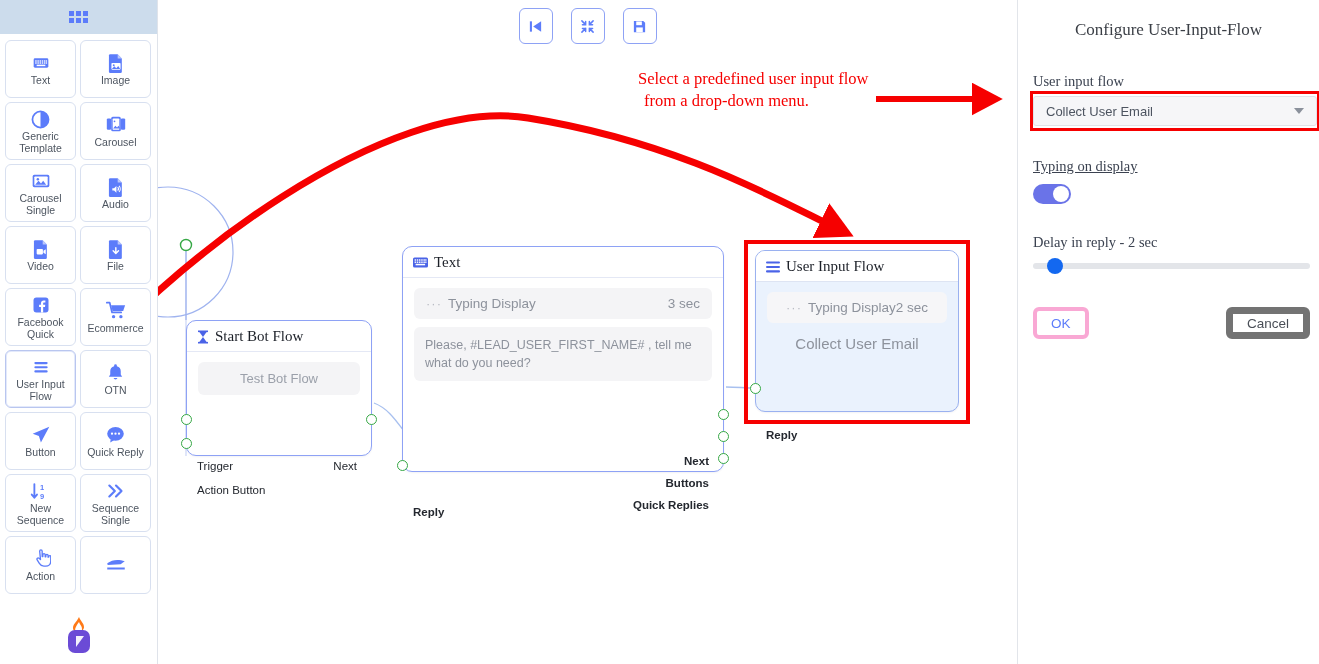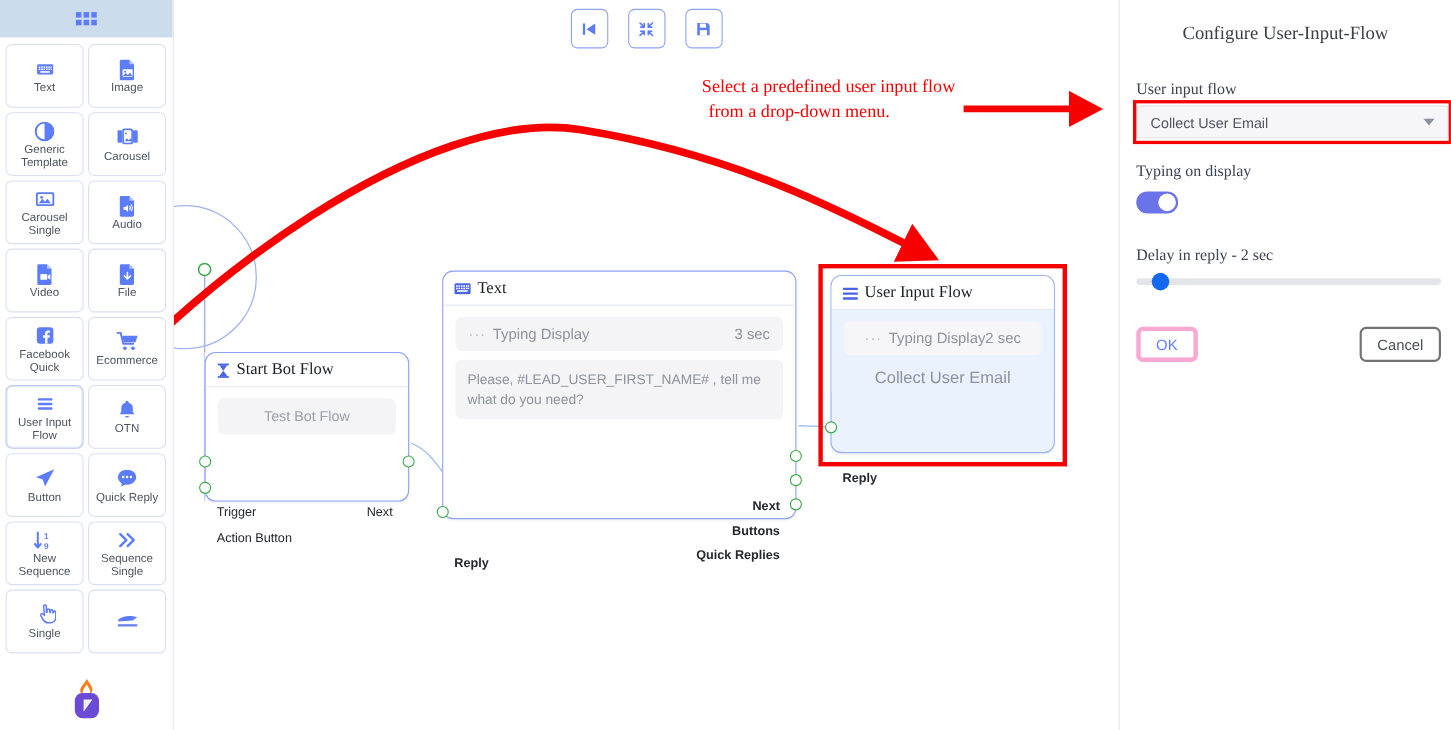--- a/index.html
+++ b/index.html
@@ -266,21 +266,21 @@
     width: 277px;
   }
   .pbtn {
     min-width: 46px; height: 32px;
     border-radius: 6px;
     display: flex; align-items: center; justify-content: center;
     font-size: 13.5px; cursor: pointer; padding: 0 14px;
     background: #fff;
   }
   #ok-btn { border: 4px solid #f9a8d4; color: #5c7cfa; }
-  #cancel-btn { border: 2px solid #737373; color: #4a4f57; }
+  #cancel-btn { border: 7px solid #737373; color: #4a4f57; }
 </style>
 </head>
 <body>
 
 <div id="app">
 
   <div id="sidebar">
     <div id="sidebar-header">
       <span class="grid-icon">
         <i></i>
@@ -470,21 +470,21 @@
             </svg>
           </div>
           <div class="pal-label">Sequence Single</div>
         </div>
         <div class="pal-item">
           <div class="pal-ico">
             <svg width="20" height="21" viewBox="0 0 24 24">
               <path d="M10.4 3.2 a1.5 1.5 0 0 1 3 0 v6.4 h.8 v-2 a1.4 1.4 0 0 1 2.8 0 v2.3 h.8 v-1.5 a1.35 1.35 0 0 1 2.7 0 v2 h.7 v-.7 a1.25 1.25 0 0 1 2.5 0 v5.6 c0 3.4-2.5 5.9-6 5.9 h-2.3 c-2.6 0-4.1-1.2-5.4-3.3 l-2.6-4.3 a1.5 1.5 0 0 1 2.2-2 l1.8 1.6z" fill="none" stroke="#5c7cfa" stroke-width="1.6" stroke-linejoin="round"></path>
             </svg>
           </div>
-          <div class="pal-label">Single</div>
+          <div class="pal-label">Action</div>
         </div>
         <div class="pal-item">
           <div class="pal-ico">
             <svg width="22" height="20" viewBox="0 0 24 24">
               <path d="M1.5 10 C6 6.5 12 5.2 18 6.4 L22.5 7.4 L17.5 11 L2 12 Z" fill="#5c7cfa"></path>
         <rect x="1.5" y="15" width="21" height="2.4" fill="#5c7cfa"></rect>
             </svg>
           </div>
           <div class="pal-label"></div>
         </div>
@@ -648,21 +648,21 @@
     <div class="fld-label">User input flow</div>
 
     <div id="select-wrap">
       <div id="flow-select">
         <span>Collect User Email</span>
         <span class="caret"></span>
       </div>
       <div id="select-hl"></div>
     </div>
 
-    <div class="fld-label" style="margin-top:22px;">Typing on display</div>
+    <div class="fld-label" style="margin-top:32px;text-decoration:underline;">Typing on display</div>
     <div id="toggle">
       <span class="knob"></span>
     </div>
 
     <div class="delay-label">Delay in reply  -  2 sec</div>
     <div id="slider">
       <span class="thumb" style="left: 13.62px;"></span>
     </div>
 
     <div id="panel-actions">

